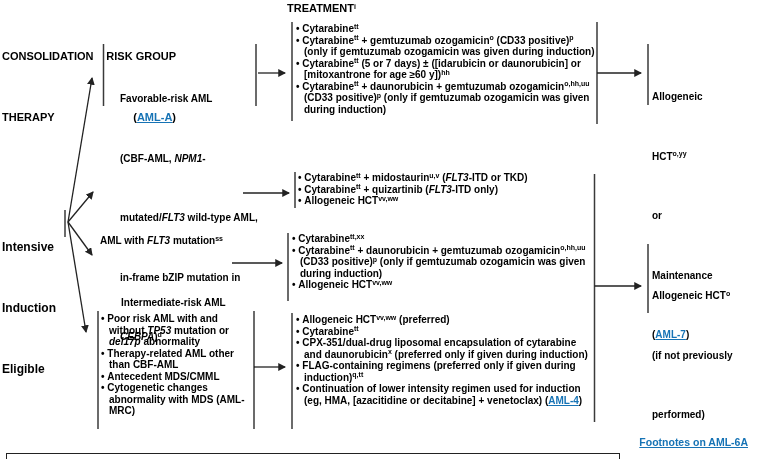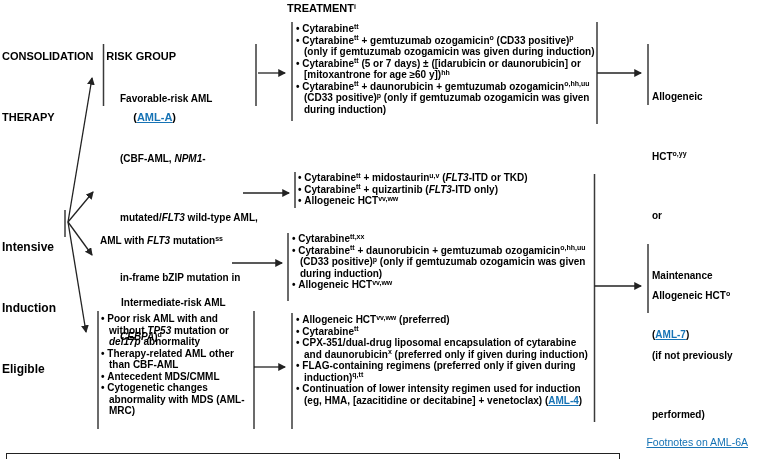--- a/index.html
+++ b/index.html
@@ -21,21 +21,21 @@
   .lnk{color:#1673b5;text-decoration:underline;cursor:pointer;}
   #connectors{position:absolute;left:0;top:0;width:757px;height:459px;}
   #bottom-box{
     position:absolute;left:6px;top:453px;width:612px;height:24px;
     border:1.6px solid #222;background:#fff;
   }
   #footnote-link{
     position:absolute;left:600px;top:436px;width:148px;text-align:right;
     font-size:10.5px;line-height:12px;
   }
-  #footnote-link .lnk{font-weight:normal;}
+  #footnote-link .lnk{font-weight:bold;}
 </style>
 </head>
 <body>
 
 <svg id="connectors" viewBox="0 0 757 459" xmlns="http://www.w3.org/2000/svg">
   <defs>
     <marker id="ah" markerWidth="8" markerHeight="8" refX="5.2" refY="3" orient="auto">
       <path d="M0,0 L6,3 L0,6 z" fill="#222"></path>
     </marker>
   </defs>

